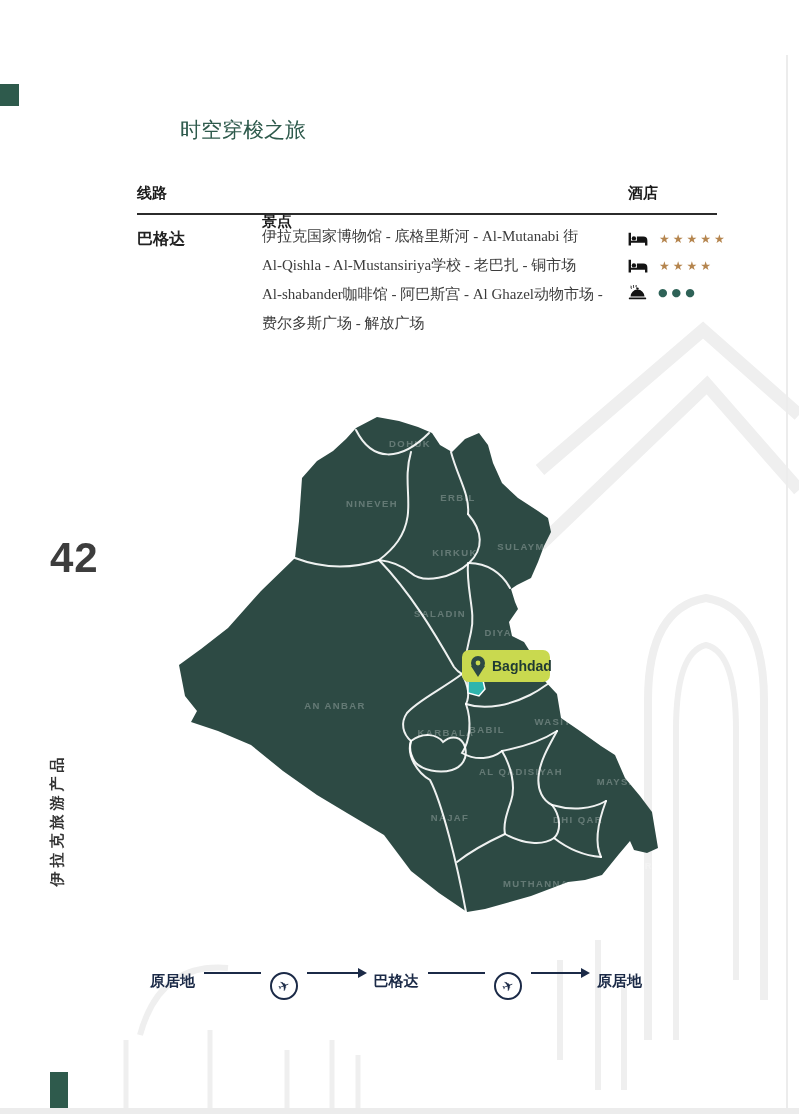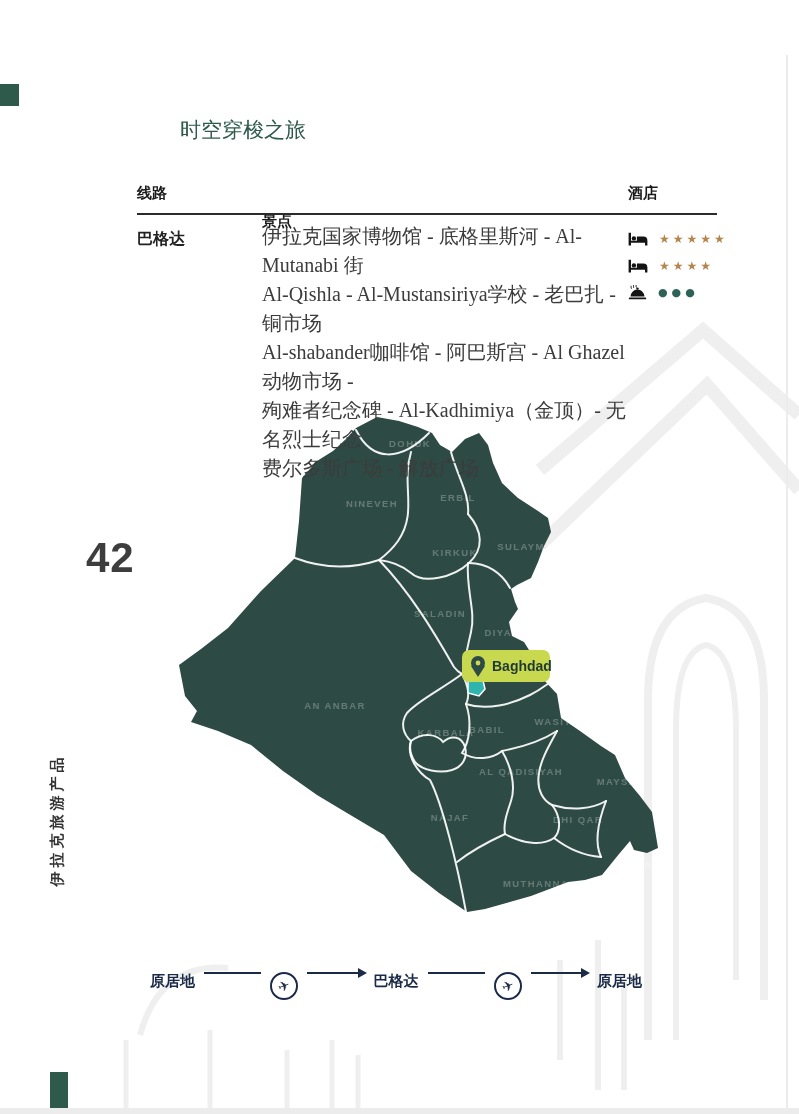--- a/index.html
+++ b/index.html
@@ -20,30 +20,30 @@
   #edge-right{left:786px;top:55px;width:2px;height:1053px;background:#ececec;z-index:1;}
   #edge-bottom{left:0;top:1108px;width:799px;height:6px;background:#ececec;z-index:1;}
 
   
   .th{font-size:15px;font-weight:bold;color:#1a1a1a;z-index:2;text-align:center;}
   #th-route{left:137px;top:184px;}
   #th-attr{left:262px;top:184px;margin-top:28px;}
   #th-hotel{left:628px;top:184px;}
   #head-rule{left:137px;top:213px;width:580px;height:2px;background:#2b2b2b;z-index:2;}
   #route-cell{left:137px;top:229px;font-size:16px;font-weight:bold;color:#222;z-index:2;}
-  #attr-col{left:262px;top:222px;width:375px;font-size:20px;color:#3c3c3c;line-height:29px;z-index:2;}
+  #attr-col{left:262px;top:222px;width:375px;font-size:15px;color:#3c3c3c;line-height:29px;z-index:2;}
   #hotel-col{left:628px;top:229px;z-index:2;}
   .hotel-row{display:flex;align-items:center;height:19px;margin-bottom:8px;}
   .hotel-row svg{display:block;margin-right:11px;}
   .stars{color:#b5854e;font-size:12px;letter-spacing:3px;font-family:"DejaVu Sans",sans-serif;white-space:nowrap;}
   .dots{color:#2e6257;font-size:11px;letter-spacing:4px;font-family:"DejaVu Sans",sans-serif;white-space:nowrap;}
 
   
   #pagenum{left:50px;top:534px;font-size:42px;font-weight:800;color:#3d3d3d;
-           font-family:"Liberation Sans","DejaVu Sans",sans-serif;letter-spacing:1px;z-index:2;margin-left:36px;}
+           font-family:"Liberation Sans","DejaVu Sans",sans-serif;letter-spacing:1px;z-index:2;}
   #side-label{left:57px;top:820px;transform:translate(-50%,-50%) rotate(-90deg);
               white-space:nowrap;font-size:15px;font-weight:bold;color:#333;letter-spacing:4px;z-index:2;}
 
   
   #map{left:170px;top:400px;z-index:1;}
   .land{fill:#2d4a44;}
   .pborder{fill:none;stroke:#ffffff;stroke-width:2;stroke-linecap:round;opacity:.92;}
   .plbl{fill:#ffffff;opacity:.26;font-family:"Liberation Sans","DejaVu Sans",sans-serif;
         font-weight:bold;font-size:9.5px;letter-spacing:1.4px;text-anchor:middle;}
   .badge-txt{fill:#1f3a33;font-family:"Liberation Sans","DejaVu Sans",sans-serif;
@@ -89,21 +89,20 @@
   <div id="th-attr" class="abs th">景点</div>
   <div id="th-hotel" class="abs th">酒店</div>
   <div id="head-rule" class="abs"></div>
 
   <div id="route-cell" class="abs">巴格达</div>
 
   <div id="attr-col" class="abs">
     <div>伊拉克国家博物馆 - 底格里斯河 - Al-Mutanabi 街</div>
     <div>Al-Qishla - Al-Mustansiriya学校 - 老巴扎 - 铜市场</div>
     <div>Al-shabander咖啡馆 - 阿巴斯宫 - Al Ghazel动物市场 -</div>
-    <div>殉难者纪念碑 - Al-Kadhimiya（金顶）- 无名烈士纪念</div>
     <div>费尔多斯广场 - 解放广场</div>
   </div>
 
   <div id="hotel-col" class="abs">
     <div class="hotel-row">
       <svg width="20" height="14" viewBox="0 0 20 14">
         <path fill="#141414" d="M0.6,0.8 V13.4 H3 v-2.6 h14 v2.6 h2.4 V8.7 a4.1,4.1 0 0 0 -4.1,-4.1 H8.9 v4.2 H3 V0.8 Z"></path>
         <circle fill="#141414" cx="5.9" cy="6.4" r="2.2"></circle>
       </svg>
       <span class="stars">★★★★★</span>

